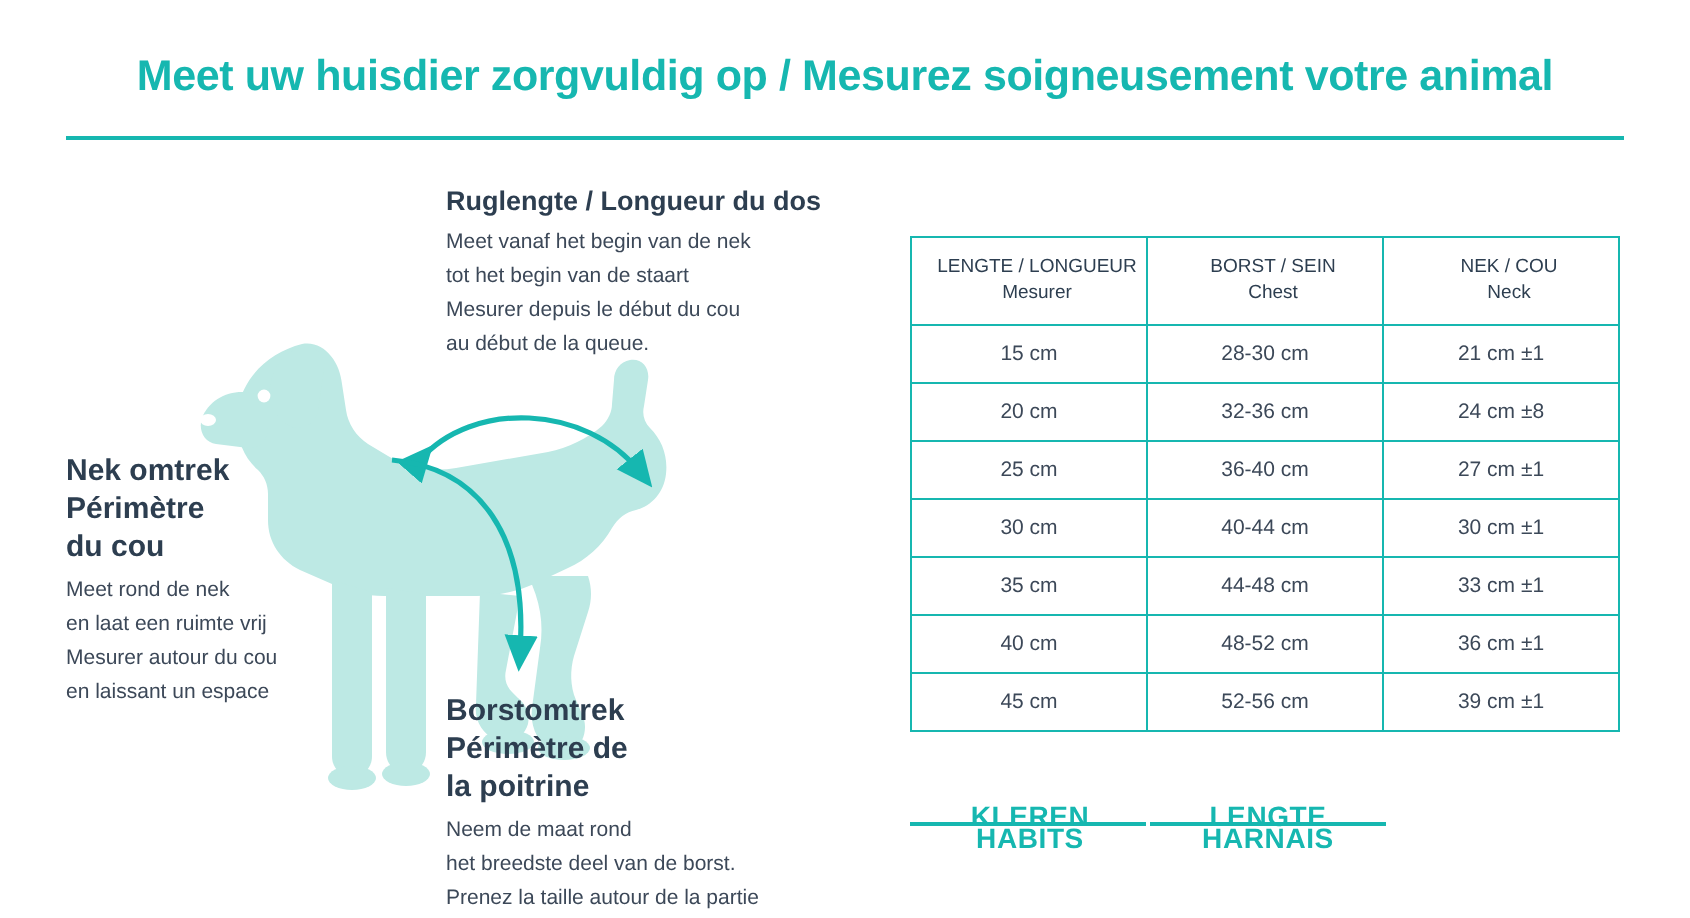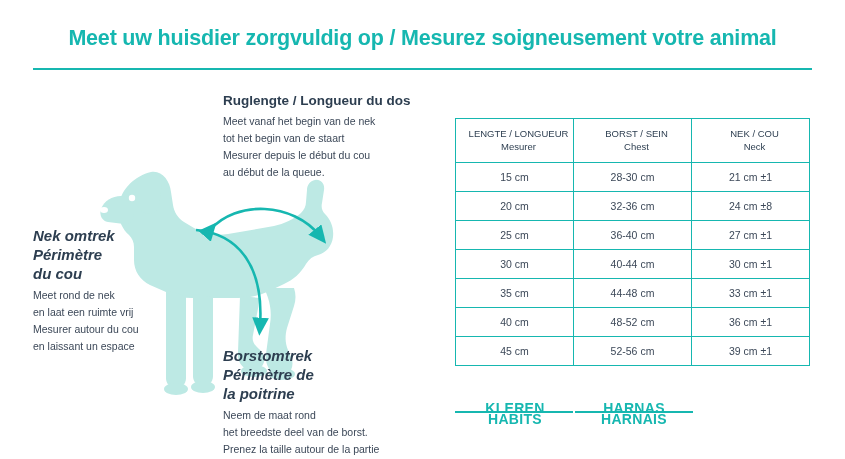--- a/index.html
+++ b/index.html
@@ -71,21 +71,20 @@
   .block-title {
     font-size: 13.5px;
     font-weight: bold;
     color: #2d3e50;
     line-height: 17px;
     margin: 4px 0 4px 0;
   }
   .block-title.big {
     font-size: 15px;
     line-height: 19px;
-    font-style: italic;
   }
   .block-body {
     font-size: 10.5px;
     color: #3c4858;
     line-height: 17px;
     margin: 0;
     white-space: pre-line;
   }
 
   #block-back { left: 223px; top: 88px; width: 220px; }
@@ -329,17 +328,17 @@
         </tr>
       </tbody>
     </table>
   </div>
 
   <div class="table-footer">
     <div class="tf-line" style="left:0px; width:118px;"></div>
     <div class="tf-line" style="left:120px; width:118px;"></div>
     <div class="tf-item" id="tf-clothes" style="white-space:pre-line">KLEREN
 HABITS</div>
-    <div class="tf-item" id="tf-harness" style="white-space:pre-line">HARNAS
+    <div class="tf-item" id="tf-harness" style="white-space:pre-line">LENGTE
 HARNAIS</div>
   </div>
 
 </div>
 
 </body></html>

